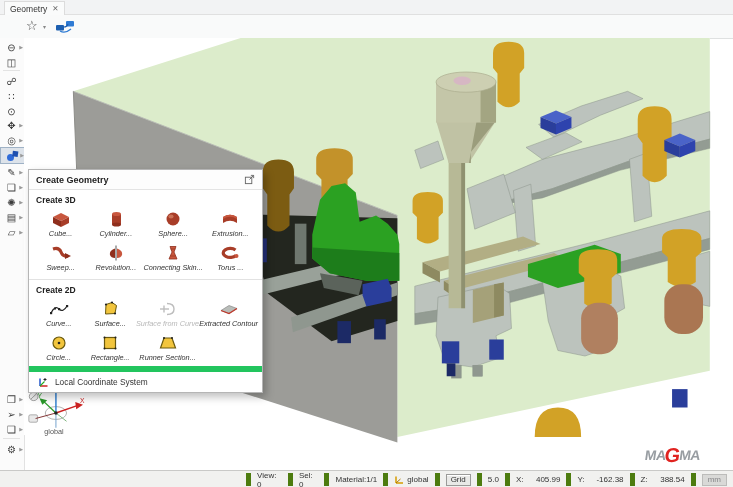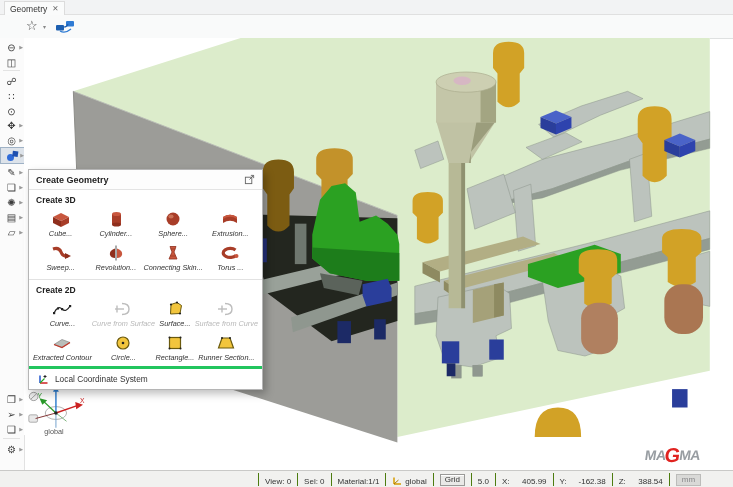--- a/index.html
+++ b/index.html
@@ -28,25 +28,25 @@
          box-shadow:3px 4px 8px rgba(0,0,0,.25);}
   .p-title{height:19px;display:flex;align-items:center;padding:0 7px;border-bottom:1px solid #e4e4e4;
            font-size:9px;font-weight:bold;color:#222;background:#fdfdfd;}
   .p-pop{margin-left:auto;}
   .p-sec{font-size:8.5px;font-weight:bold;color:#222;padding:5px 15px 1px 7px;}
   .p-grid{display:grid;grid-template-columns:repeat(4,1fr);padding:1px 4px;}
   .pitem{display:flex;flex-direction:column;align-items:center;padding:2px 0 3px 0;}
   .pitem .plabel{font-size:7.3px;color:#333;white-space:nowrap;font-style:italic;}
   .pitem.disabled .plabel{color:#b8b8b8;}
   .p-div{height:1px;background:#e2e2e2;margin:3px 0 0 0;}
-  .p-foot{height:20px;display:flex;align-items:center;gap:6px;padding:0 8px;border-top:3px solid #22c55e;font-size:8.3px;color:#333;}
+  .p-foot{height:20px;display:flex;align-items:center;gap:6px;padding:0 8px;border-top:6px solid #22c55e;font-size:8.3px;color:#333;}
   
   .status{position:absolute;left:0;top:470px;width:733px;height:17px;background:#f1f1ef;border-top:1px solid #c9c9c7;
           display:flex;align-items:center;font-size:8px;color:#333;}
-  .st-grp{display:flex;align-items:flex-end;height:13px;padding:0 6px;border-left:1px solid #4d7c0f;gap:3px;}
+  .st-grp{display:flex;align-items:center;height:13px;padding:0 6px;border-left:5px solid #4d7c0f;gap:3px;}
   .st-grp:first-child{border-left:none;}
   .st-val{text-align:right;}
   .grid-btn{border:1px solid #9a9a98;background:#e9e9e7;padding:0px 4px 1px 4px;font-size:8px;color:#333;box-shadow:inset 0 1px 0 #fff;}
   .mm-box{border:1px solid #bcbcba;background:#d9d9d7;padding:0px 5px 1px 5px;font-size:8px;color:#88888a;}
   
   .logo{position:absolute;left:645px;top:447px;display:flex;align-items:flex-end;transform:skewX(-8deg);}
   .logo .g1,.logo .g2{font-size:14px;font-weight:bold;color:#989da2;letter-spacing:-0.5px;}
   .logo .gr{font-size:20px;font-weight:800;color:#e02320;line-height:0.8;margin:0 -1px;}
 </style>
 </head>
@@ -350,28 +350,20 @@
       <div class="pitem">
         <svg width="24" height="20" viewBox="0 0 24 20">
             <path d="M4,14 Q8,6 12,10 Q16,14 20,7" stroke="#222" stroke-width="1.2" fill="none"></path>
             <rect x="3" y="13" width="2.2" height="2.2" fill="#222"></rect>
             <rect x="11" y="9" width="2.2" height="2.2" fill="#222"></rect>
             <rect x="19" y="6" width="2.2" height="2.2" fill="#222"></rect>
             <rect x="7" y="8.5" width="2" height="2" fill="#222"></rect>
           </svg>
         <div class="plabel">Curve...</div>
       </div>
-      <div class="pitem disabled">
-        <svg width="24" height="20" viewBox="0 0 24 20">
-            <path d="M11,4.5 Q18,4.5 18,10 Q18,15.5 11,15.5" stroke="#bdbdbd" stroke-width="1.4" fill="none"></path>
-            <line x1="4" y1="10" x2="13" y2="10" stroke="#bdbdbd" stroke-width="1.4"></line>
-            <line x1="6" y1="6.5" x2="6" y2="13.5" stroke="#bdbdbd" stroke-width="1.4"></line>
-          </svg>
-        <div class="plabel">Curve from Surface</div>
-      </div>
       <div class="pitem">
         <svg width="24" height="20" viewBox="0 0 24 20">
             <path d="M8,5.5 L14,3.5 L18.5,6.5 L17,14.5 L7.5,15 Z" fill="#f2c53d" stroke="#6b5a0e" stroke-width="1"></path>
             <circle cx="8" cy="5.5" r="1.1" fill="#222"></circle>
             <circle cx="14" cy="3.5" r="1.1" fill="#222"></circle>
             <circle cx="17" cy="14.5" r="1.1" fill="#222"></circle>
           </svg>
         <div class="plabel">Surface...</div>
       </div>
       <div class="pitem disabled">

